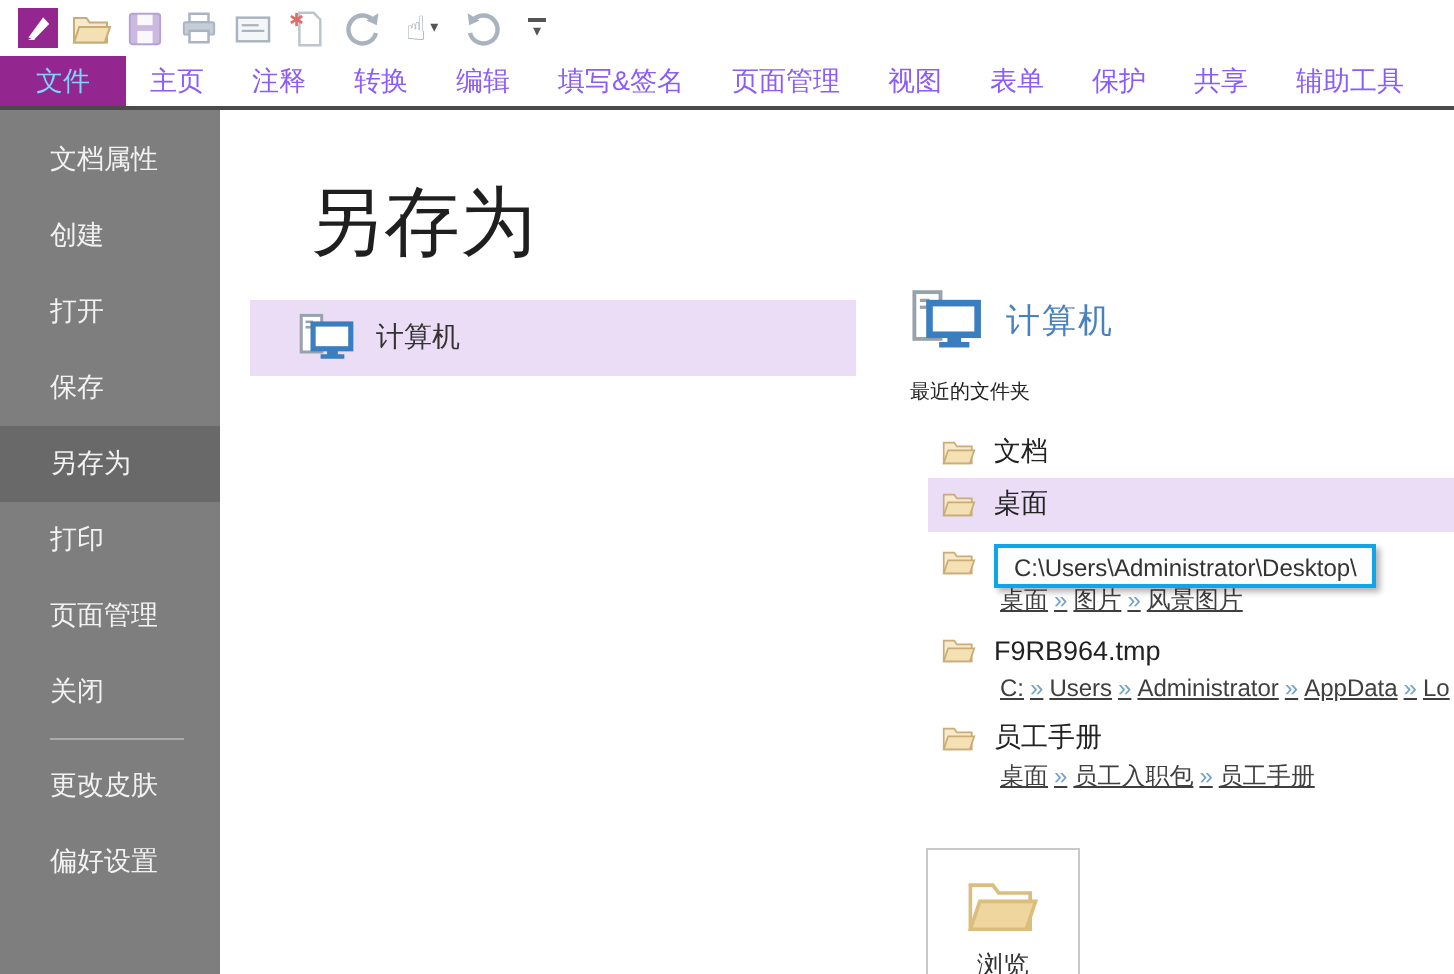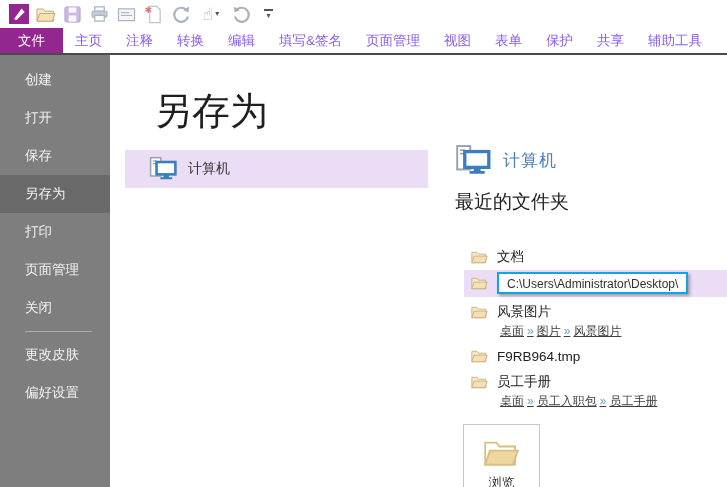--- a/index.html
+++ b/index.html
@@ -17,40 +17,40 @@
   .qat .with-caret { width:34px; }
   .caret { font-size:8px; color:#555; line-height:8px; margin-left:2px; }
   .hand-glyph { font-size:17px; color:#9FA9B5; line-height:17px; }
   .more-glyph { display:flex; flex-direction:column; align-items:center; }
   .more-glyph .bar { width:9px; border-top:2px solid #555; margin-bottom:1px; }
   
   .menubar { position:absolute; top:28px; left:0; width:727px; height:27px;
          background:#fff; border-bottom:2px solid #4A4A4A; display:flex; }
   .tab { padding:0 12px; line-height:25px; font-size:13.5px; color:#8b5cf6;
          white-space:nowrap; cursor:pointer; }
-  .tab.active { background:#93278F; color:#ffffff; padding:0 18px; }
+  .tab.active { background:#93278F; color:#7dd3fc; padding:0 18px; }
   
   .sidebar { position:absolute; top:55px; left:0; width:110px; height:432px;
          background:#7E7E7E; padding-top:6px; }
   .side-item { height:38px; line-height:38px; padding-left:25px; color:#F2F2F2;
          font-size:13.5px; cursor:pointer; white-space:nowrap; }
   .side-item.selected { background:#696969; }
   .side-divider { height:1px; background:#ABABAB; margin:4px 18px 4px 25px; }
   
   .page-title { position:absolute; left:154px; top:86px; font-size:38px;
          color:#1F1F1F; font-family:"DejaVu Serif","Liberation Serif",serif; }
   .computer-row { position:absolute; left:125px; top:150px; width:303px; height:38px;
          background:#EBDDF6; display:flex; align-items:center; padding-left:24px;
          gap:11px; font-size:14px; color:#333; cursor:pointer; }
   
   .rp-header { position:absolute; left:455px; top:144px; display:flex;
          align-items:center; gap:12px; }
   .rp-header .label { font-size:17px; color:#4A80BE; letter-spacing:1px; }
-  .rp-section { position:absolute; left:455px; top:189px; font-size:19px; color:#222; }
-  .folder-list { position:absolute; left:464px; top:213px; right:0;margin-top:31px; }
+  .rp-section { position:absolute; left:455px; top:189px; font-size:10px; color:#222; }
+  .folder-list { position:absolute; left:464px; top:213px; right:0; }
   .f-row { padding:4px 0 4px 7px; cursor:pointer; }
   .f-row.hl { background:#EBDDF6; padding-top:4px; padding-bottom:5px; }
   .f-row.tall { padding-top:6px; }
   .f-title-line { display:flex; align-items:center; gap:9px; height:18px;
          font-size:13.5px; color:#222; white-space:nowrap; }
   .f-sub { font-size:12px; color:#3F3F3F; padding-left:29px; line-height:15px;
          margin-top:3px; white-space:nowrap;text-decoration:underline; }
   .sep { color:#6FA3C8; padding:0 3px; font-size:12px; }
   
   .tooltip { position:absolute; left:497px; top:272px; height:22px; line-height:20px;
@@ -144,20 +144,21 @@
   <div class="tab">填写&amp;签名</div>
   <div class="tab">页面管理</div>
   <div class="tab">视图</div>
   <div class="tab">表单</div>
   <div class="tab">保护</div>
   <div class="tab">共享</div>
   <div class="tab">辅助工具</div>
 </div>
 
 <div class="sidebar">
+  <div class="side-item">文档属性</div>
   <div class="side-item">创建</div>
   <div class="side-item">打开</div>
   <div class="side-item">保存</div>
   <div class="side-item selected">另存为</div>
   <div class="side-item">打印</div>
   <div class="side-item">页面管理</div>
   <div class="side-item">关闭</div>
   <div class="side-divider"></div>
   <div class="side-item">更改皮肤</div>
   <div class="side-item">偏好设置</div>
@@ -237,20 +238,23 @@
   <div class="f-row">
     <div class="f-title-line">
       <span>
         <svg width="17" height="14" viewBox="0 0 20 16">
           <path d="M1 2.5 h6.2 l1.6 2.2 h8.7 v10 h-16.5 z" fill="#F6E9CC" stroke="#C9AC77" stroke-width="1"></path>
           <path d="M1 14.7 l2.6 -7.7 h15.4 l-2.6 7.7 z" fill="#F3E0B3" stroke="#C9AC77" stroke-width="1"></path>
         </svg>
       </span>
       <span>F9RB964.tmp</span>
     </div>
+    <div class="f-sub">
+      <span>C:</span><span class="sep">»</span><span>Users</span><span class="sep">»</span><span>Administrator</span><span class="sep">»</span><span>AppData</span><span class="sep">»</span><span>Lo</span>
+    </div>
   </div>
 
   <div class="f-row">
     <div class="f-title-line">
       <span>
         <svg width="17" height="14" viewBox="0 0 20 16">
           <path d="M1 2.5 h6.2 l1.6 2.2 h8.7 v10 h-16.5 z" fill="#F6E9CC" stroke="#C9AC77" stroke-width="1"></path>
           <path d="M1 14.7 l2.6 -7.7 h15.4 l-2.6 7.7 z" fill="#F3E0B3" stroke="#C9AC77" stroke-width="1"></path>
         </svg>
       </span>

